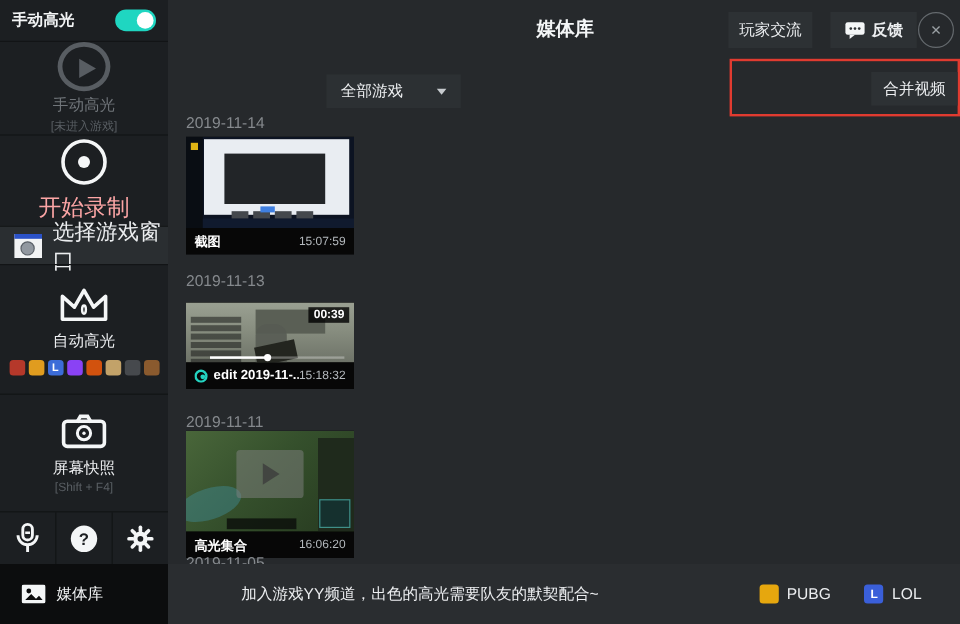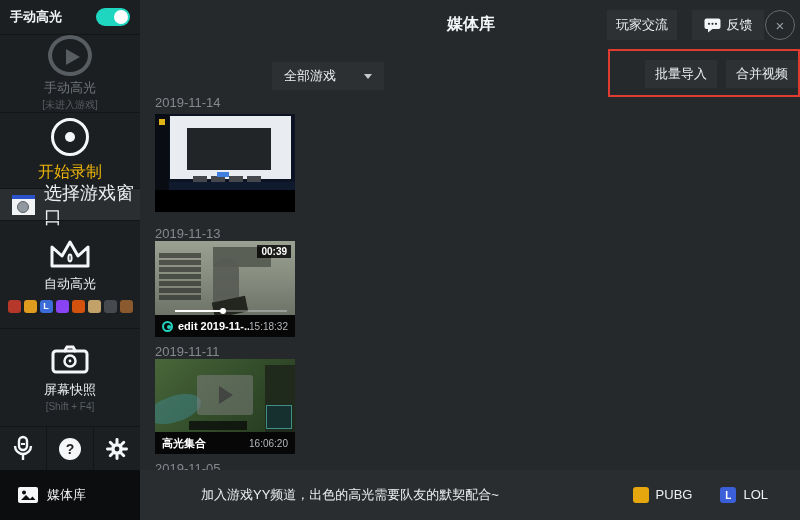--- a/index.html
+++ b/index.html
@@ -17,21 +17,21 @@
   .sb-sec { border-top:1px solid #121416; display:flex; flex-direction:column; align-items:center; justify-content:center; }
   .sec-manual { height:78px; }
   .playcircle { width:44px; height:44px; border:4px solid #585d62; border-radius:50%; position:relative; margin-bottom:2px; }
   .playcircle::after { content:""; position:absolute; left:14px; top:10px; border-left:14px solid #585d62; border-top:8px solid transparent; border-bottom:8px solid transparent; }
   .sec-manual .t1 { color:#70757a; font-size:13px; margin-top:1px; }
   .sec-manual .t2 { color:#595e63; font-size:10px; margin-top:1px; }
 
   .sec-record { height:76px; }
   .reccircle { width:38px; height:38px; border:3px solid #f4f6f7; border-radius:50%; position:relative; margin-bottom:6px; }
   .reccircle::after { content:""; position:absolute; left:11px; top:11px; width:10px; height:10px; border-radius:50%; background:#f4f6f7; }
-  .sec-record .t1 { color:#eab308; font-size:16px; }
+  .sec-record .t1 { color:#fca5a5; font-size:19px; }
 
   .row-select { height:32px; background:#2a2e31; flex-direction:row; justify-content:flex-start; gap:9px; padding-left:12px; }
   .winicon { width:23px; height:20px; background:#f2f3f4; position:relative; flex:0 0 auto; }
   .winicon .bar { position:absolute; left:0; top:0; right:0; height:4px; background:#2b52c8; }
   .winicon .wheel { position:absolute; left:5px; top:6px; width:12px; height:12px; border-radius:50%; background:#9298a0; border:1px solid #5c6269; }
   .row-select .t1 { color:#eceef0; font-size:18px; }
 
   .sec-auto { height:108px; }
   .sec-auto .t1 { color:#eceef0; font-size:13px; margin:4px 0 7px; }
   .gamerow { display:flex; gap:3px; }
@@ -44,21 +44,21 @@
   .sb-icons { height:44px; flex-direction:row; justify-content:space-between; padding:0; }
   .sb-icons .cell { flex:1; height:100%; display:flex; align-items:center; justify-content:center; }
   .sb-icons .cell + .cell { border-left:1px solid #121416; }
   .qmark { width:22px; height:22px; border-radius:50%; background:#f4f6f7; color:#1c1f22; font-weight:bold; font-size:14px; display:flex; align-items:center; justify-content:center; }
 
   
   .main-title { position:absolute; left:447px; top:14px; color:#f4f6f7; font-size:16px; font-weight:bold; }
   .hbtn { position:absolute; top:10px; height:30px; background:#2d3134; color:#eceef0; font-size:13px; display:flex; align-items:center; justify-content:center; gap:6px; cursor:pointer; }
   .btn-share { left:527px; width:69px; }
   .btn-chat { left:607px; width:70px; }
-  .btn-feedback { left:692px; width:72px; }
+  .btn-feedback { left:692px; width:72px;font-weight:bold; }
   .close-btn { position:absolute; left:765px; top:10px; width:30px; height:30px; border:1px solid #64696d; border-radius:50%; color:#9aa0a4; font-size:15px; display:flex; align-items:center; justify-content:center; }
 
   
   .dd { position:absolute; top:62px; width:112px; height:28px; background:#2c3033; color:#eceef0; font-size:13px; display:flex; align-items:center; justify-content:space-between; padding:0 12px; cursor:pointer; }
   .dd-material { left:158px; } .dd-game { left:272px; }
   .caret { width:0; height:0; border-left:4px solid transparent; border-right:4px solid transparent; border-top:5px solid #c7cbcf; }
   .redbox { position:absolute; left:608px; top:49px; width:192px; height:48px; border:2px solid #e03b30; }
   .tbtn { position:absolute; top:60px; width:72px; height:28px; background:#2d3134; color:#eceef0; font-size:13px; display:flex; align-items:center; justify-content:center; cursor:pointer; }
   .btn-batch { left:645px; } .btn-merge { left:726px; }
 
@@ -222,41 +222,44 @@
   <div class="close-btn">
       <span>×</span>
     </div>
 
   <div class="dd dd-game">
     <span>全部游戏</span>
     <span class="caret"></span>
   </div>
 
   <div class="redbox" style="border-color: rgb(224, 59, 48);"></div>
-  <div class="tbtn btn-batch">批量导入</div>
   <div class="tbtn btn-merge">合并视频</div>
 
   <div class="gdate" style="top:95px">2019-11-14</div>
   <div class="card" style="top:114px;height:98px">
     <div class="thumb thumb1">
       <span class="strip"></span>
         <span class="ysq"></span>
       <span class="win"></span>
       <span class="dlg"></span>
       <span class="mini" style="left:38px"></span>
         <span class="mini" style="left:56px"></span>
         <span class="mini" style="left:74px"></span>
         <span class="mini" style="left:92px"></span>
       <span class="blu"></span>
       <span class="task"></span>
     </div>
+    <div class="cap">
+      <span class="ttl">截图</span>
+      <span class="tm">15:07:59</span>
+    </div>
   </div>
 
   <div class="gdate" style="top:226px">2019-11-13</div>
-  <div class="card" style="top:241px;height:96px">
+  <div class="card" style="top:252px;height:72px">
     <div class="thumb thumb2">
       <span class="bld"></span>
       <span class="char"></span>
       <span class="inv">
           <i></i>
           <i></i>
           <i></i>
           <i></i>
           <i></i>
           <i></i>
@@ -272,21 +275,21 @@
     <div class="cap">
       <span class="ttl">
         <span class="playdot"></span>
         <span>edit 2019-11-...</span>
       </span>
       <span class="tm">15:18:32</span>
     </div>
   </div>
 
   <div class="gdate" style="top:344px">2019-11-11</div>
-  <div class="card" style="top:359px;height:95px">
+  <div class="card" style="top:359px;height:106px">
     <div class="thumb thumb3">
       <span class="river"></span>
       <span class="cliff"></span>
       <span class="mmap"></span>
       <span class="hud"></span>
       <span class="ov"></span>
     </div>
     <div class="cap">
       <span class="ttl">高光集合</span>
       <span class="tm">16:06:20</span>

